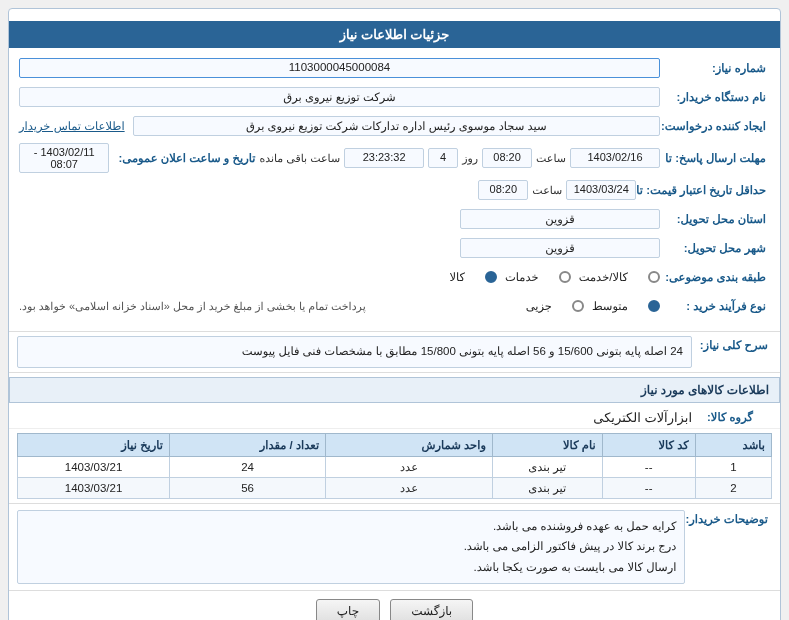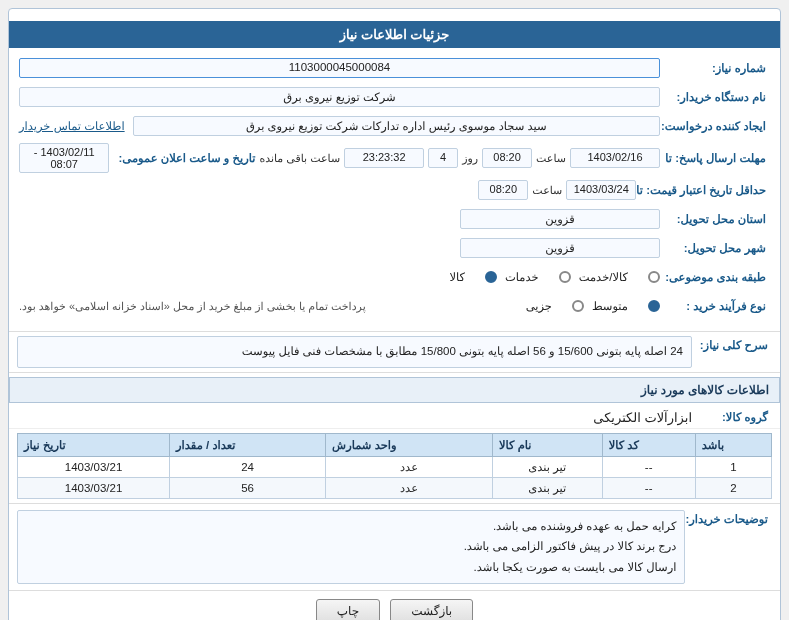--- a/index.html
+++ b/index.html
@@ -127,21 +127,21 @@
     }
     .items-table {
       width: 100%;
       border-collapse: collapse;
       font-size: 11.5px;
     }
     .items-table th {
       background: #d0e4f5;
       border: 1px solid #a0b8cc;
       padding: 4px 6px;
-      text-align: left;
+      text-align: right;
       font-weight: bold;
       color: #1a3a5a;
     }
     .items-table td {
       border: 1px solid #c0d0e0;
       padding: 3px 6px;
       text-align: center;
       background: #fff;
     }
     .items-table tr:nth-child(even) td {
@@ -221,21 +221,21 @@
     .group-row {
       display: flex;
       align-items: center;
       padding: 3px 8px;
       border-bottom: 1px solid #eee;
     }
     .group-label {
       color: #1a5a8a;
       font-weight: bold;
       min-width: 80px;
-      text-align: right;
+      text-align: center;
       padding-right: 4px;
       font-size: 11.5px;
     }
     .group-value {
       font-size: 13px;
     }
   </style>
 </head>
 <body>
 

